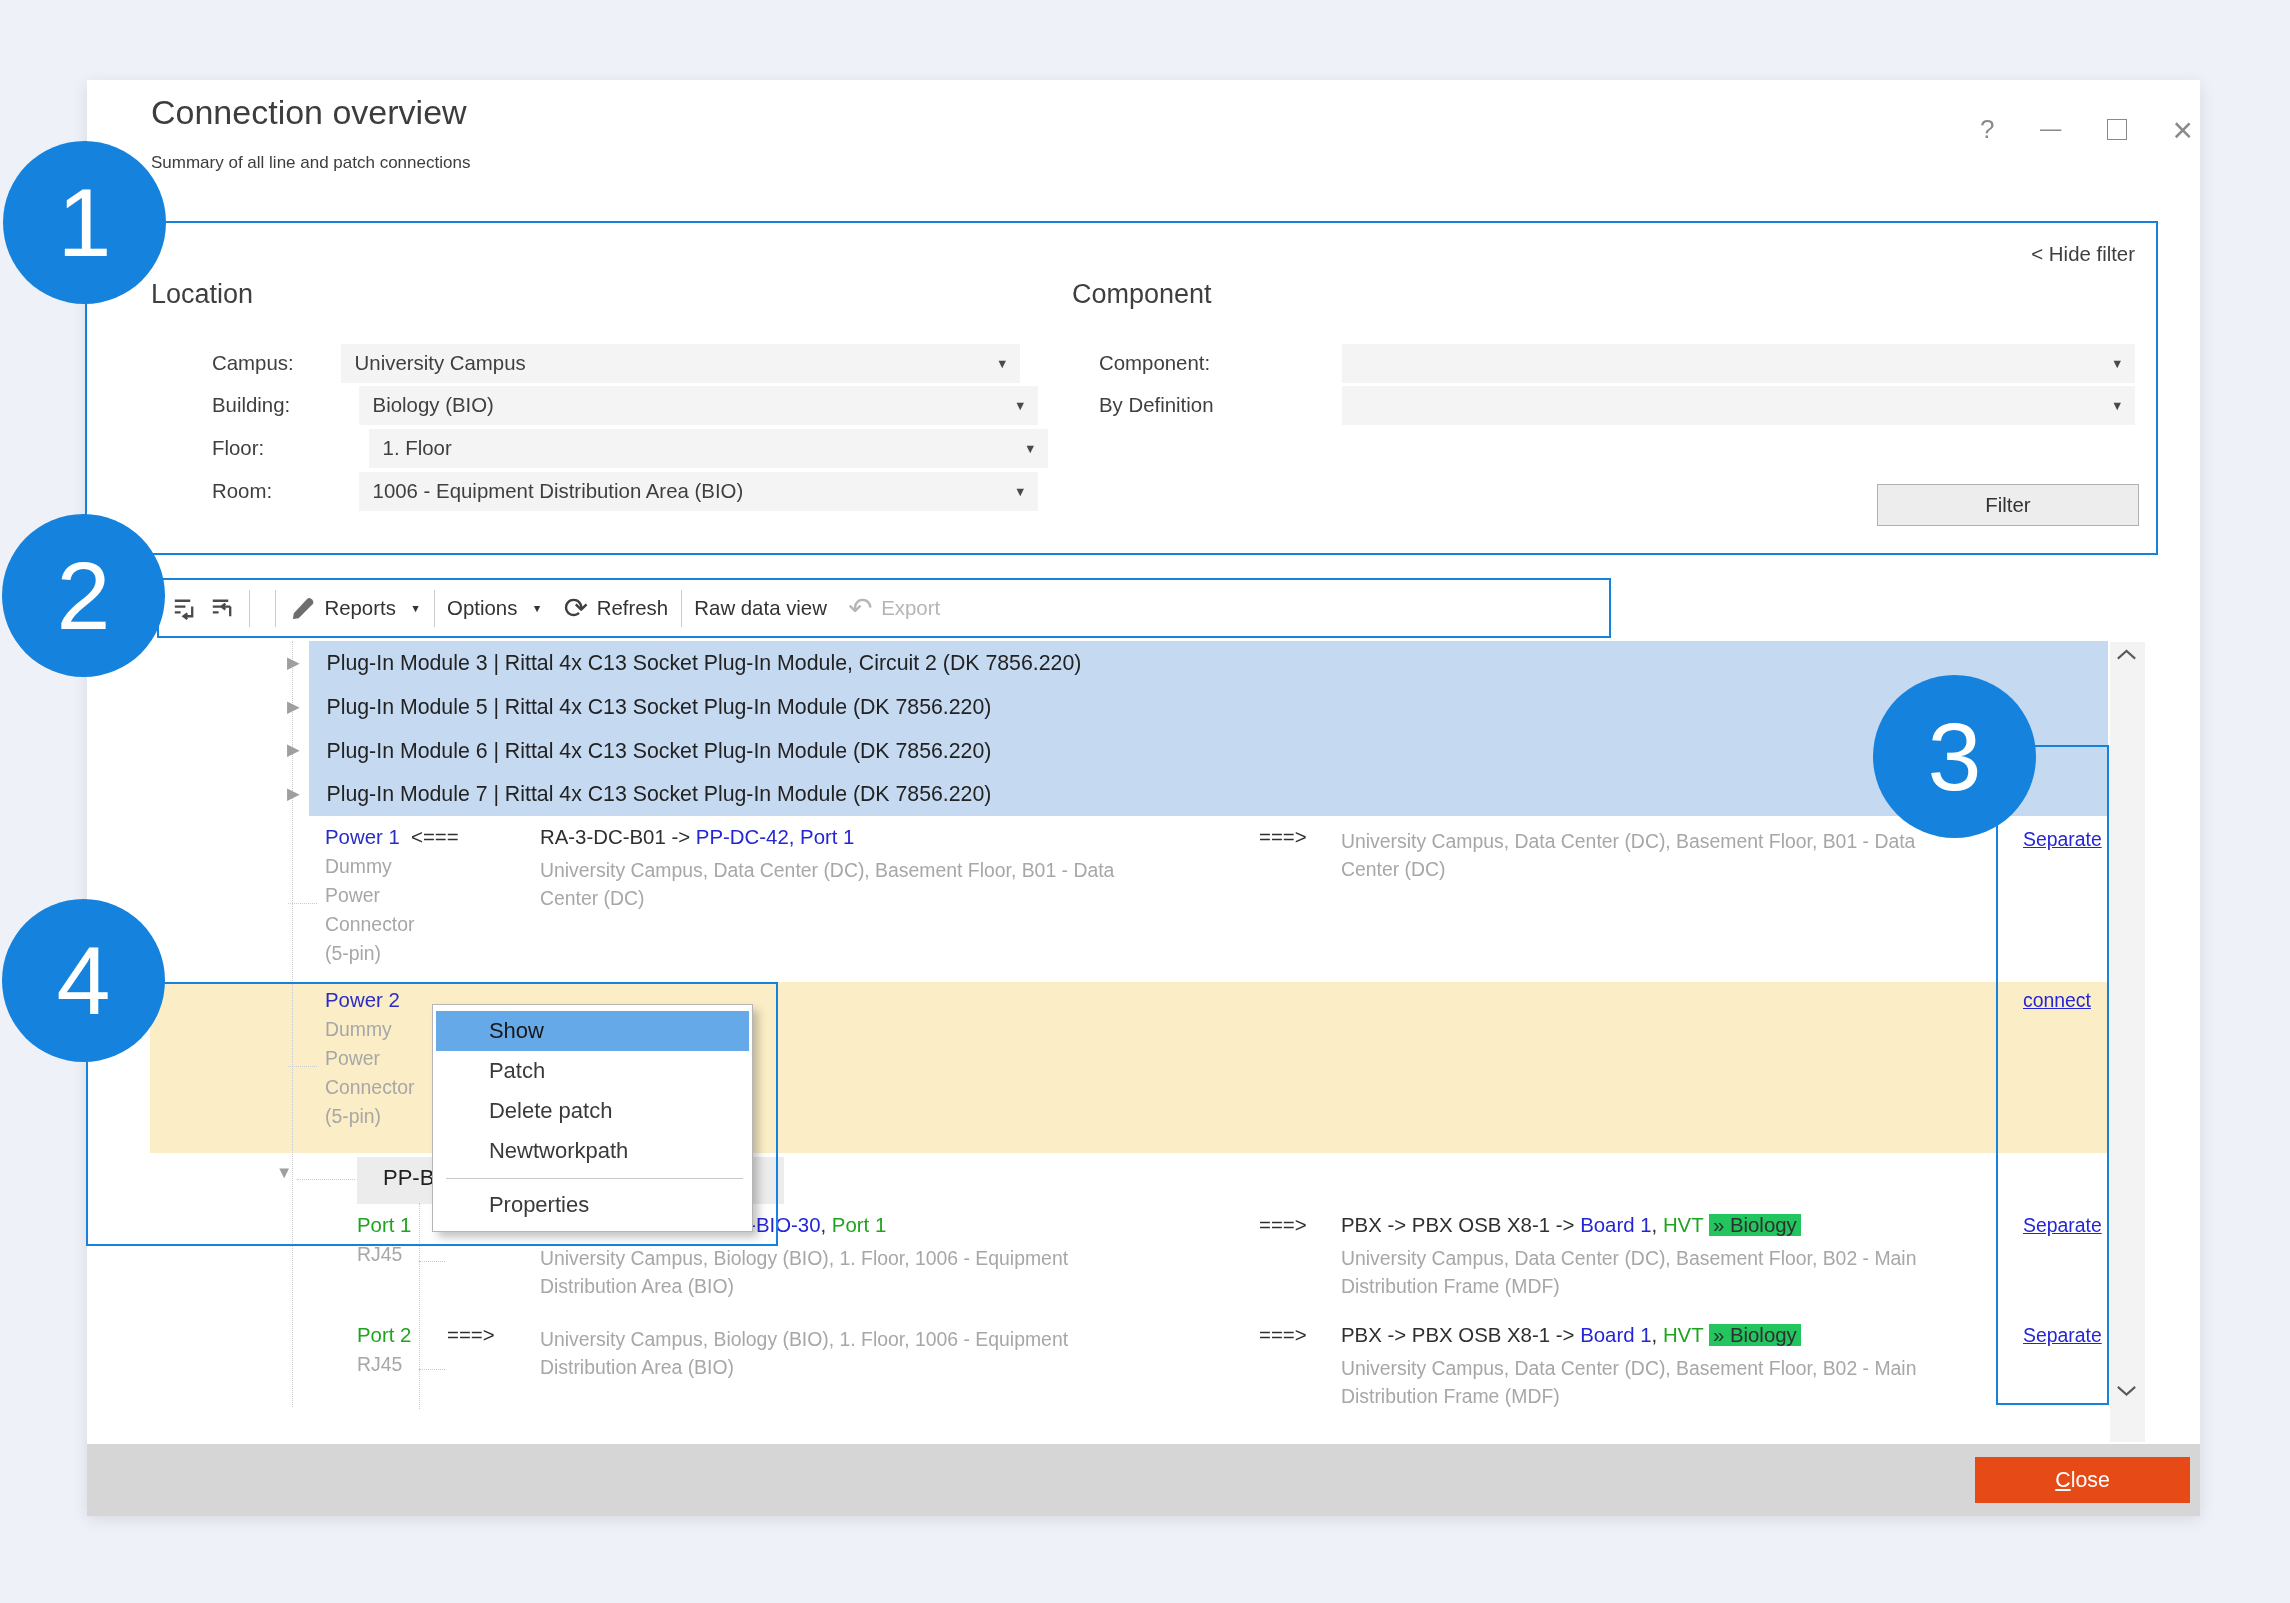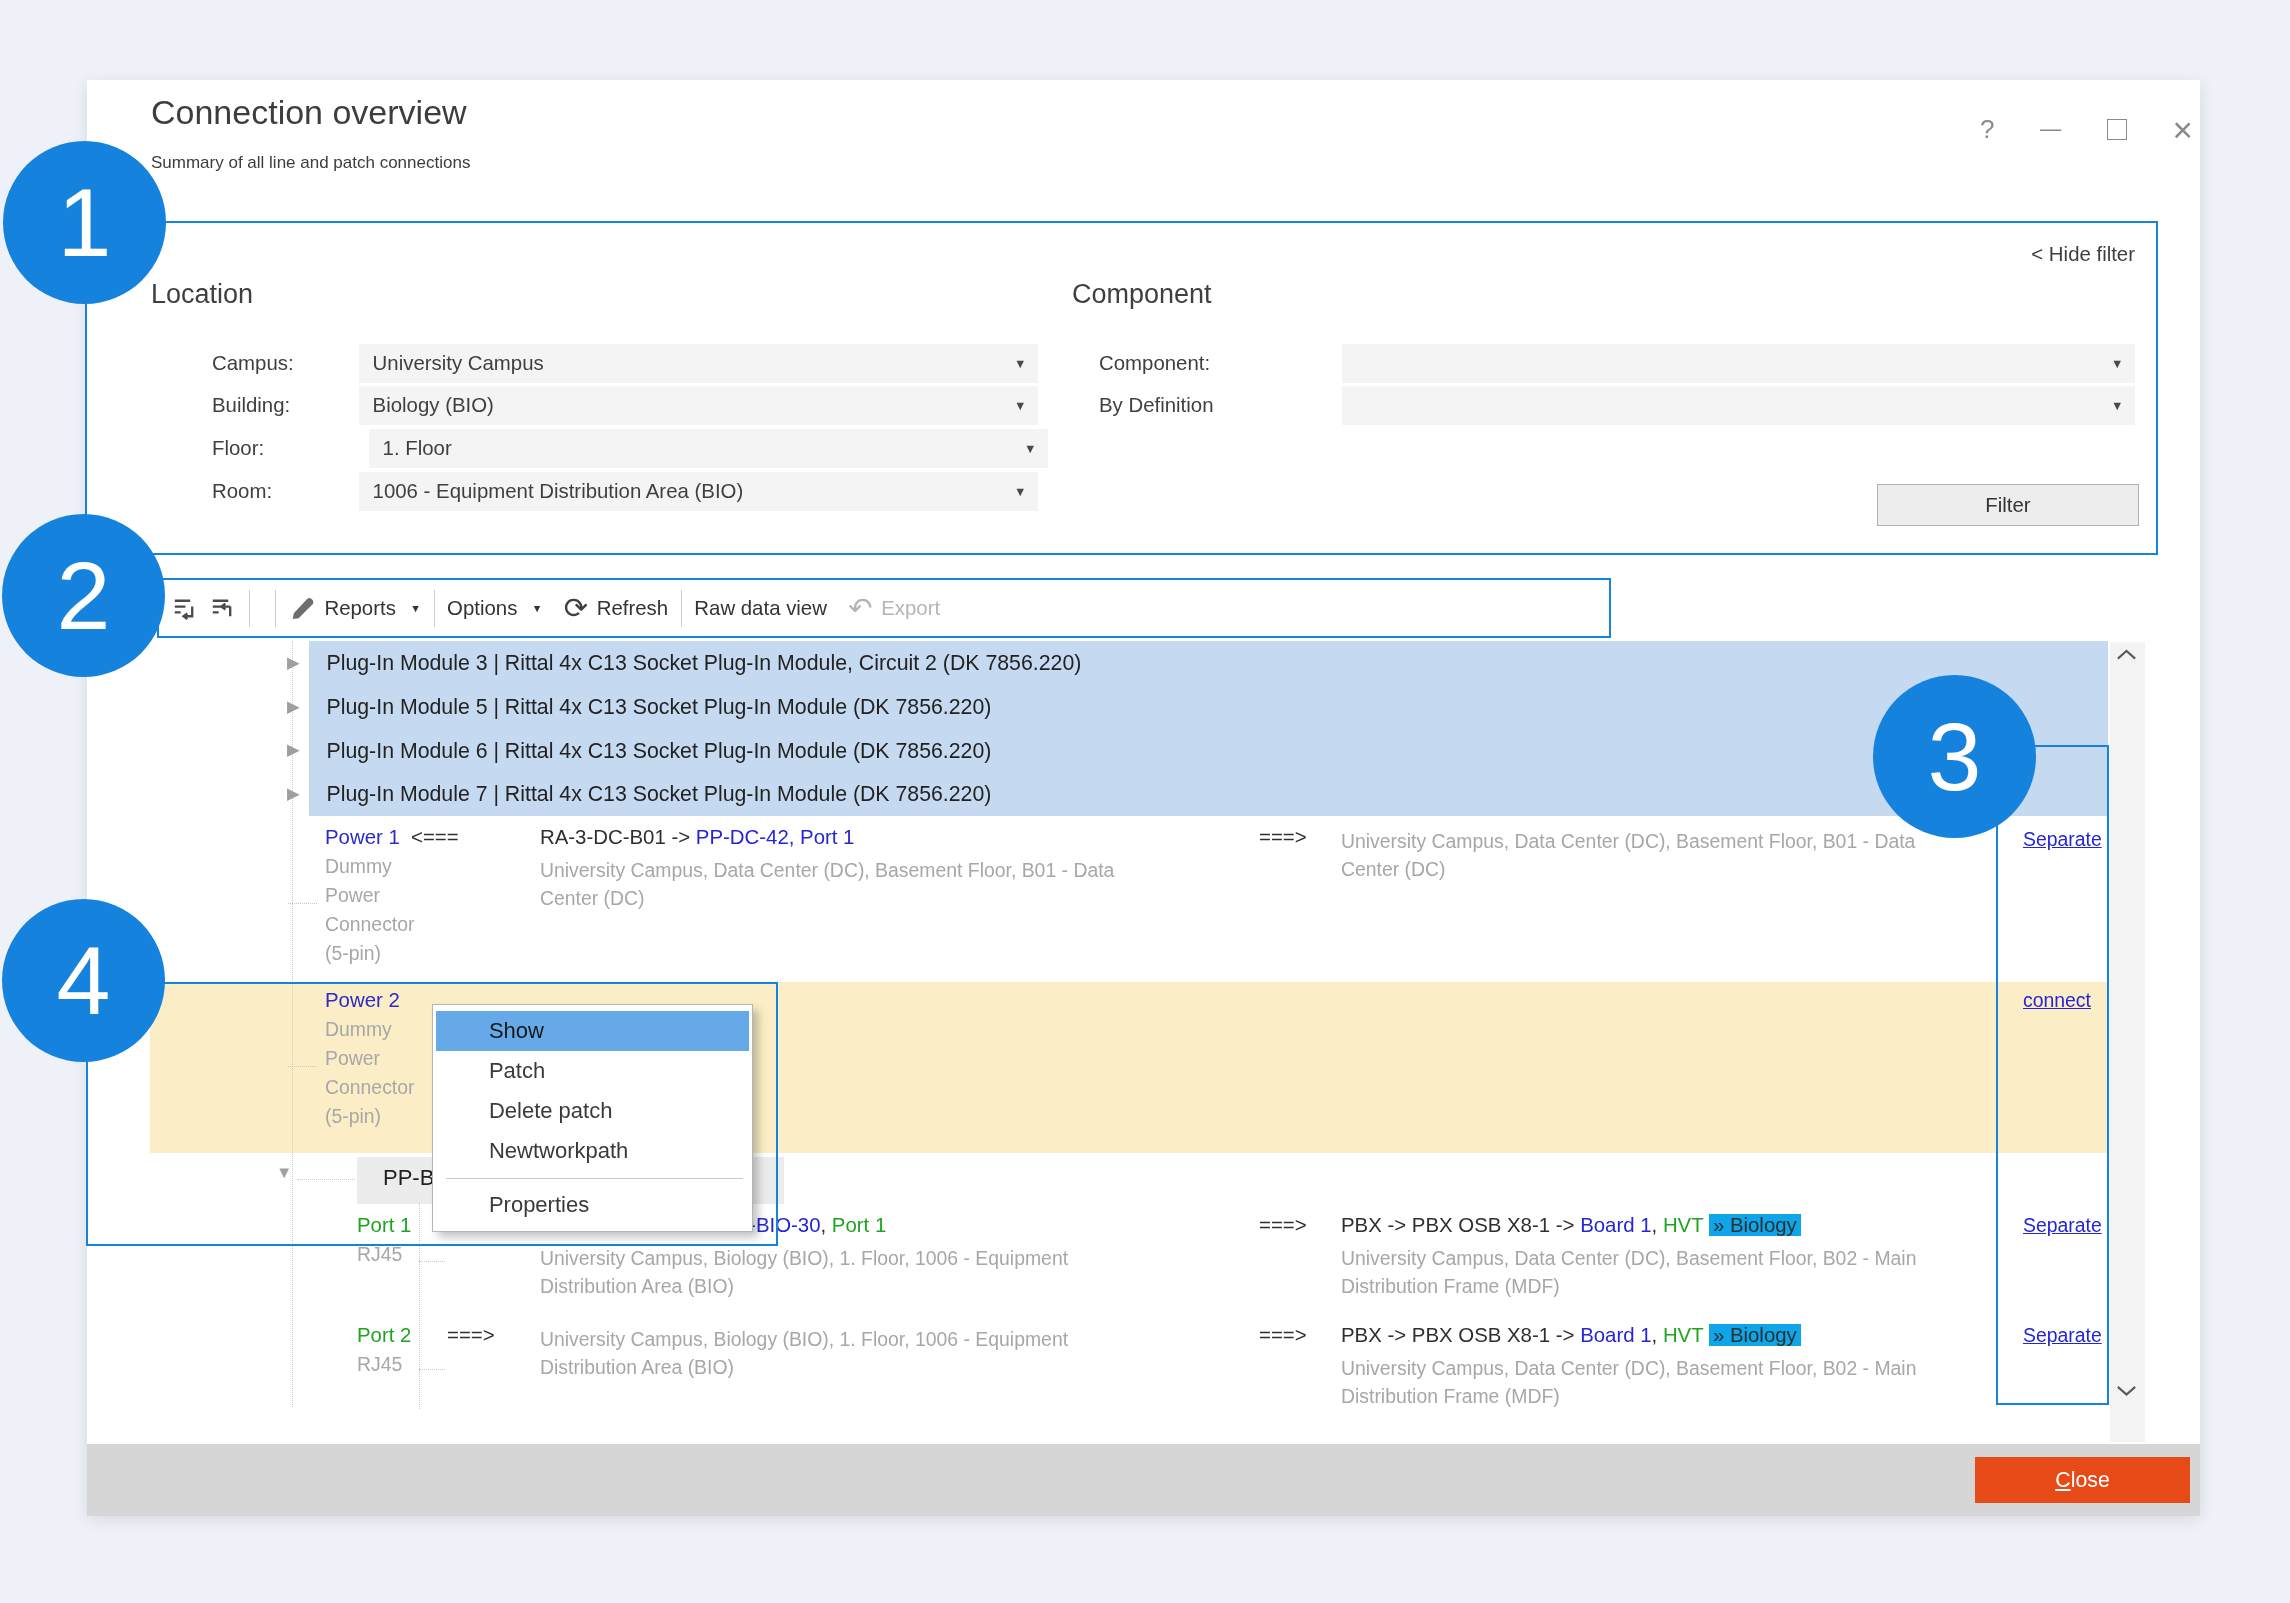--- a/index.html
+++ b/index.html
@@ -32,21 +32,21 @@
   .modrow{left:309px;width:1799px;height:44px;background:#c5d9f1;display:flex;
           align-items:center;padding-left:17.5px;font-size:21.3px;color:#222;box-sizing:border-box}
   .tri{color:#9f9f9f;font-size:16.5px;line-height:16.5px}
   .vdot{border-left:1.9px dotted #c9c9c9;width:0}
   .hdot{border-top:1.9px dotted #c9c9c9;height:0}
   .portname{font-size:20.4px;line-height:29px;white-space:nowrap}
   .portsub{font-size:19.4px;color:#a7a7a7;line-height:29px;white-space:nowrap}
   .cline{font-size:20.4px;line-height:29px;white-space:nowrap}
   .loc{font-size:19.4px;color:#a7a7a7;line-height:28px;margin-top:3.9px}
   .t-blue{color:#2425d6}.t-green{color:#1fa41f}.t-dark{color:#2f2f2f}
-  .hl-pink{background:#0ea5e9;padding:0 3.9px;color:#2f2f2f}
+  .hl-pink{background:#22c55e;padding:0 3.9px;color:#2f2f2f}
   .alink{font-size:19.4px;color:#2425d6;text-decoration:underline;cursor:pointer;white-space:nowrap}
   .yellowrow{left:150px;top:982px;width:1957px;height:171px;background:#fbeec6}
   .grayrow{left:357px;top:1157px;width:427px;height:47px;background:#ececec}
   .grouptext{font-size:22px;color:#1f1f1f;white-space:nowrap}
   .menu{left:432px;top:1004px;width:321px;background:#fff;border:1px solid #b5b5b5;
         box-shadow:5.8px 5.8px 8.7px rgba(0,0,0,.25);padding:5.8px 2.9px;box-sizing:border-box;z-index:6}
   .mi{height:40px;display:flex;align-items:center;padding-left:53px;font-size:22px;color:#3a3a3a;cursor:pointer}
   .mi.hl{background:#66a9e8;color:#181818}
   .msep{height:1px;background:#c9c9c9;margin:6.8px 5.8px 6.8px 9.7px}
   .cocircle{width:163px;height:163px;border-radius:50%;background:#1583dd;color:#fff;
@@ -234,21 +234,21 @@
   <div id="callouts">
       <div class="abs cocircle" style="left: 2.9px; top: 141px;">1</div>
       <div class="abs cocircle" style="left: 1.9px; top: 514px;">2</div>
       <div class="abs cocircle" style="left: 1873px; top: 675px;">3</div>
       <div class="abs cocircle" style="left: 1.9px; top: 899px;">4</div>
       <div class="abs corect" style="left: 85px; top: 221px; width: 2073px; height: 334px;"></div>
       <div class="abs corect" style="left: 1996px; top: 745px; width: 113px; height: 660px;"></div>
       <div class="abs corect" style="left: 86px; top: 982px; width: 692px; height: 264px;"></div>
     </div>
 <div class="abs flabel" style="left: 212px; top: 344px;">Campus:</div>
-    <div class="abs drop" style="left: 359px; top: 344px; width: 679px;">University Campus<div class="dcaret">▼</div></div>
+    <div class="abs drop" style="left: 341px; top: 344px; width: 679px;">University Campus<div class="dcaret">▼</div></div>
     <div class="abs flabel" style="left: 212px; top: 386px;">Building:</div>
     <div class="abs drop" style="left: 359px; top: 386px; width: 679px;">Biology (BIO)<div class="dcaret">▼</div></div>
     <div class="abs flabel" style="left: 212px; top: 429px;">Floor:</div>
     <div class="abs drop" style="left: 369px; top: 429px; width: 679px;">1. Floor<div class="dcaret">▼</div></div>
     <div class="abs flabel" style="left: 212px; top: 472px;">Room:</div>
     <div class="abs drop" style="left: 359px; top: 472px; width: 679px;">1006 - Equipment Distribution Area (BIO)<div class="dcaret">▼</div></div>
     <div class="abs flabel" style="left: 1099px; top: 344px;">Component:</div>
     <div class="abs drop" style="left: 1342px; top: 344px; width: 793px;">
       <div class="dcaret">▼</div>
     </div>

